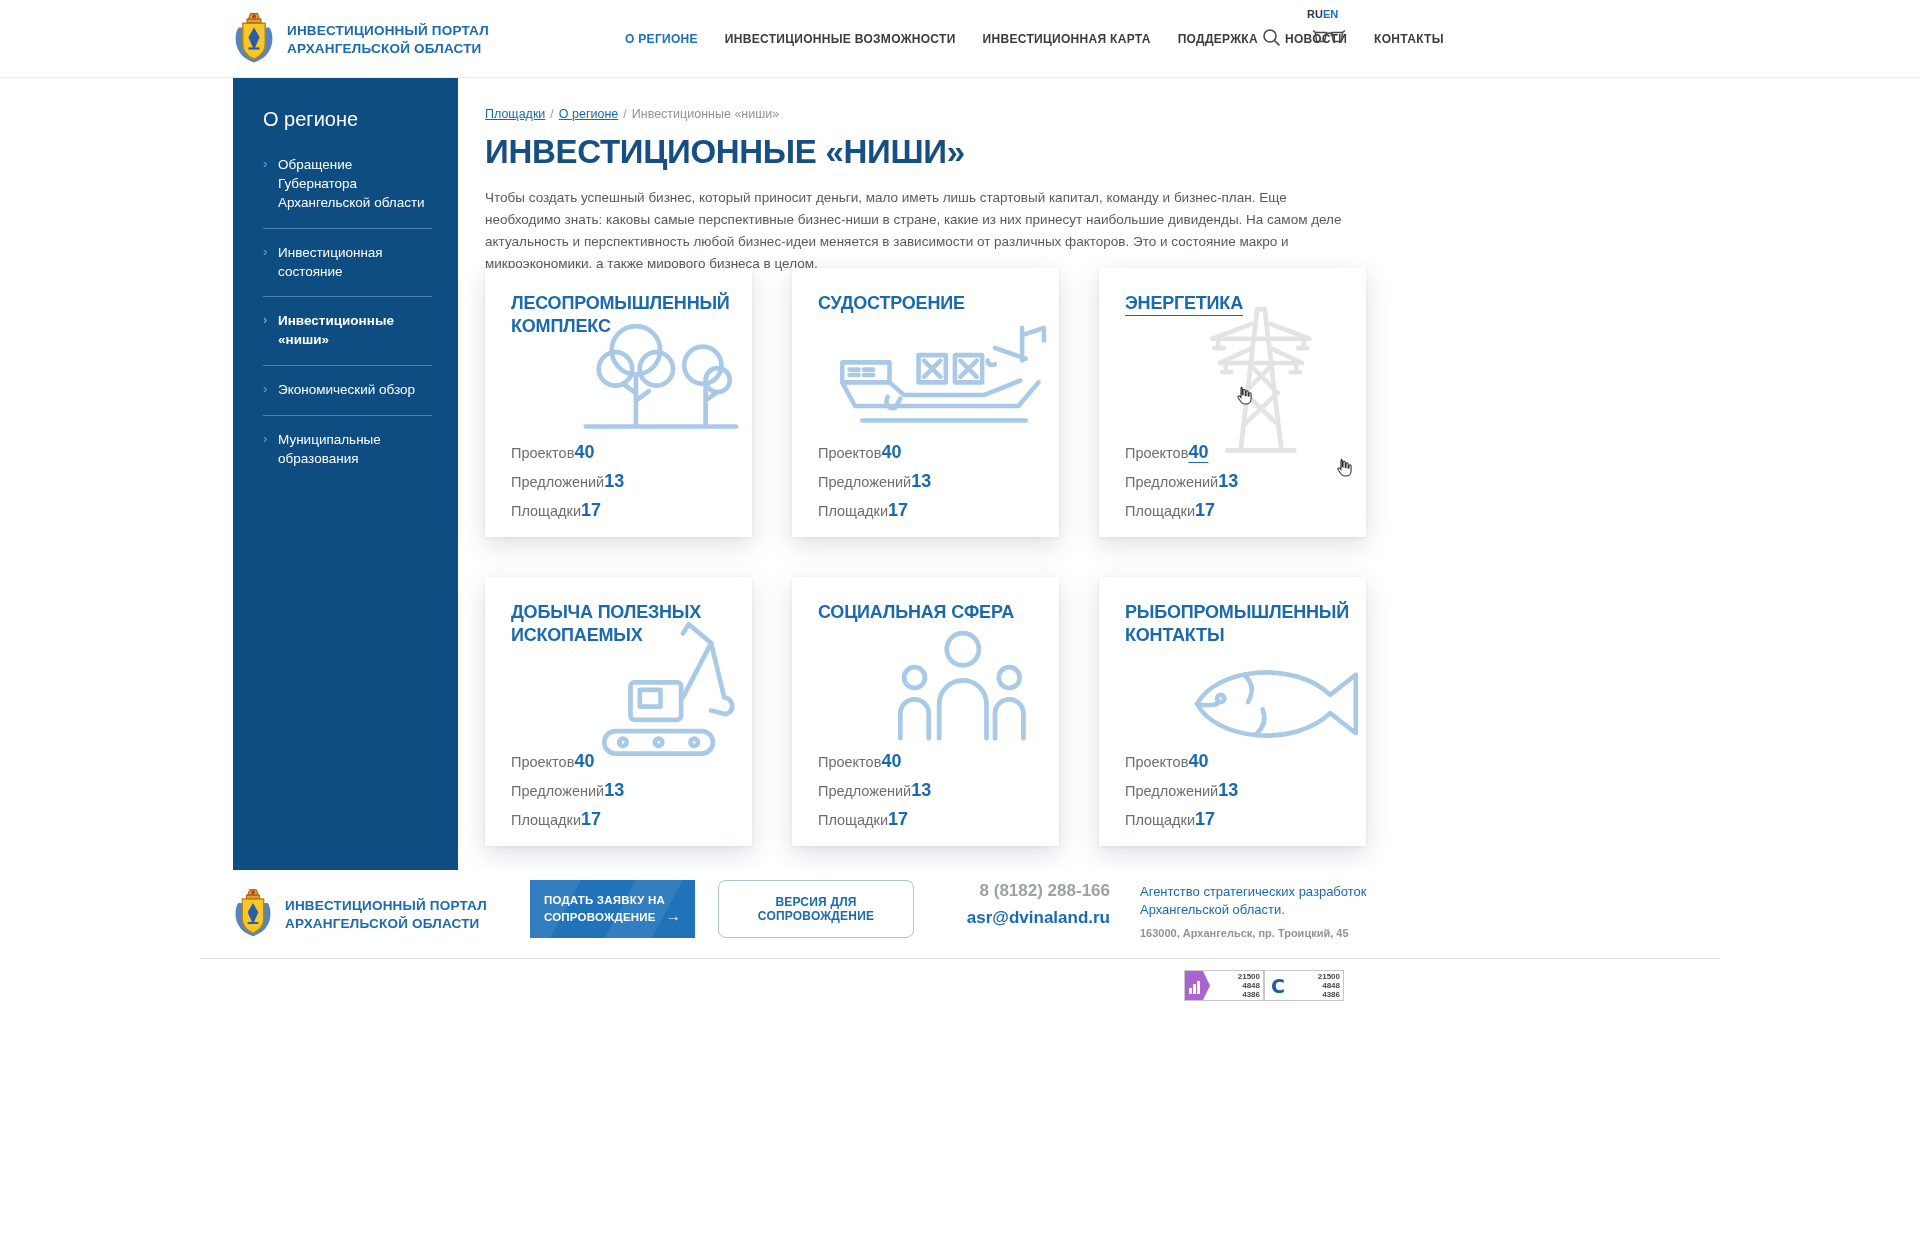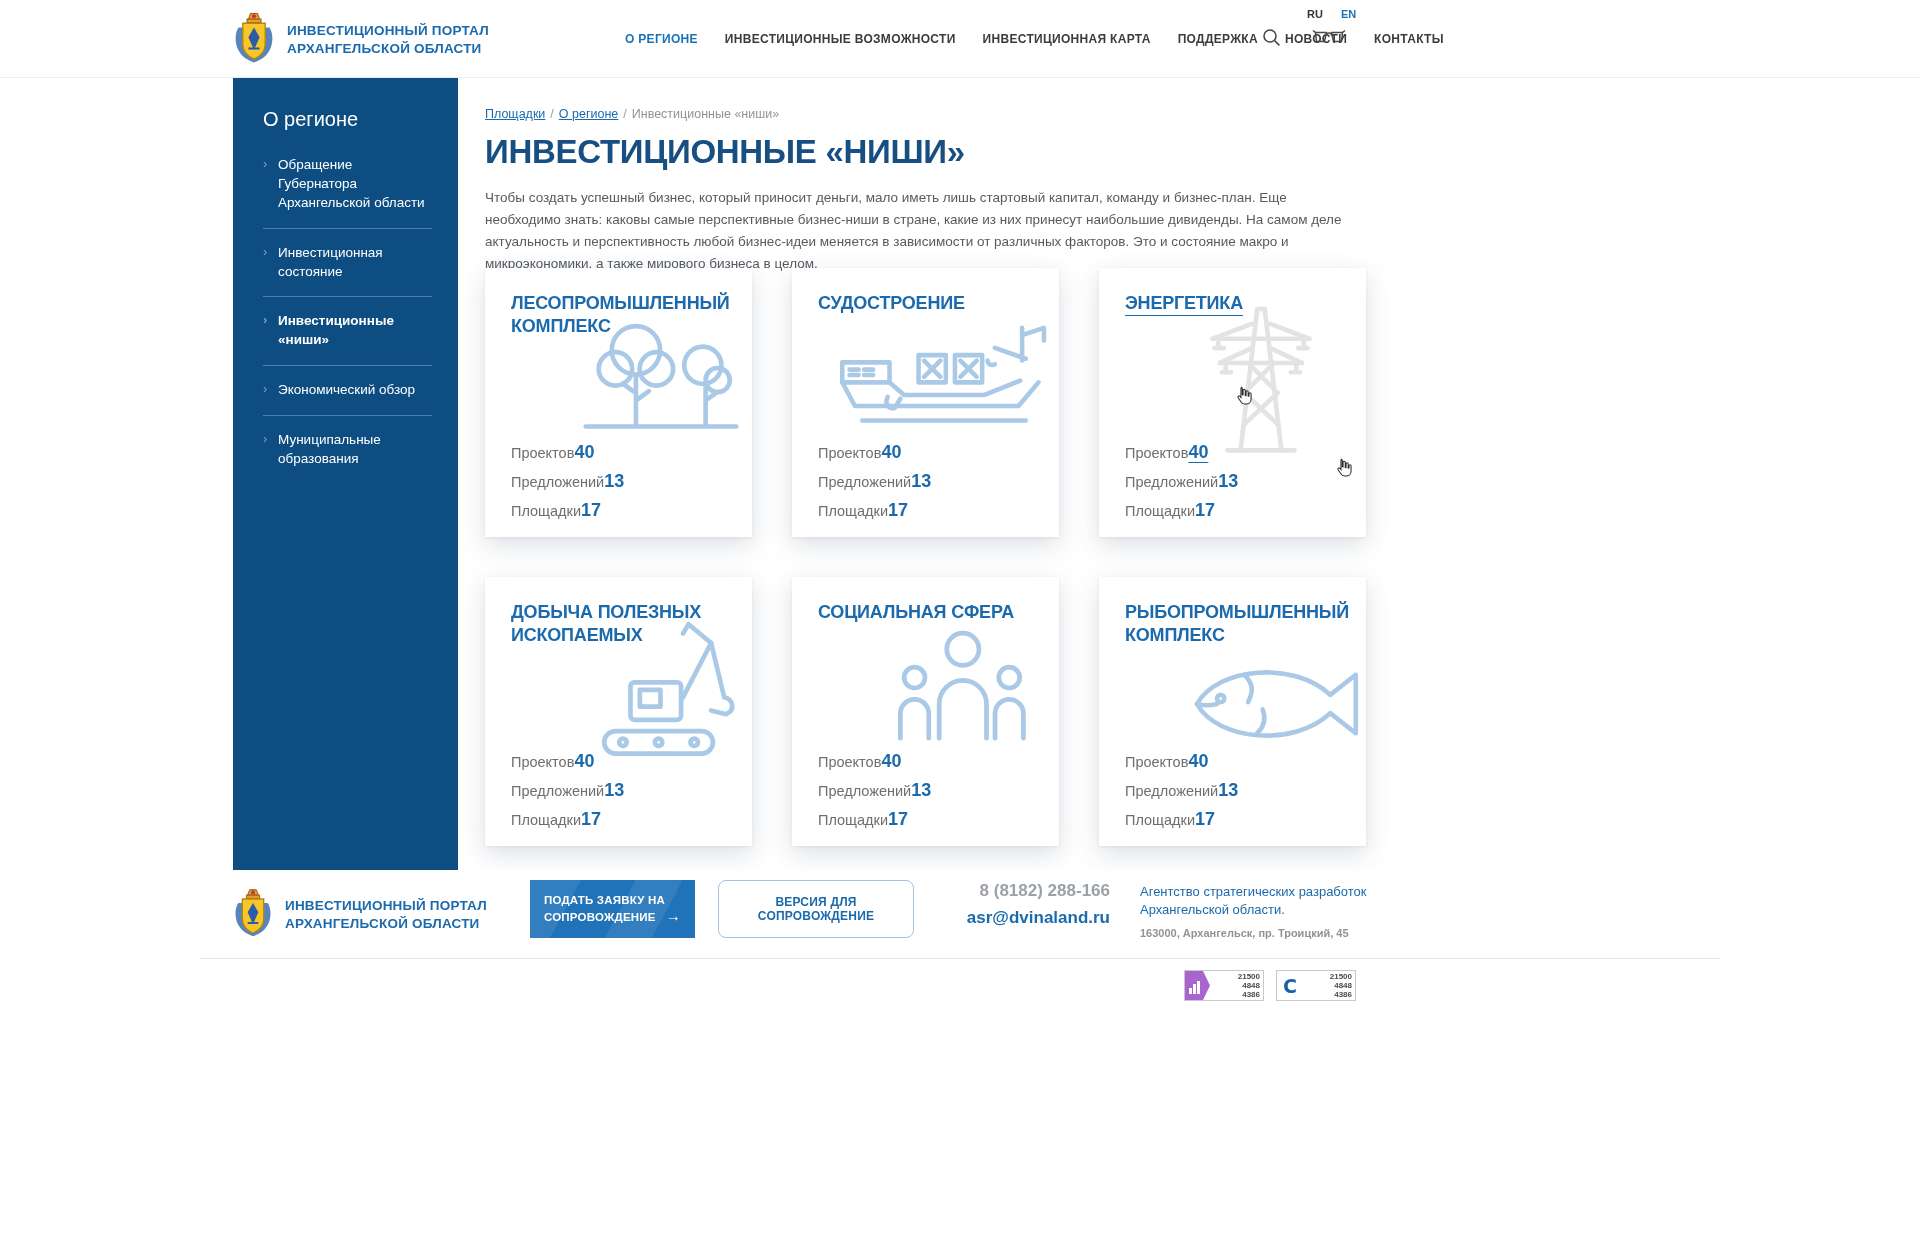--- a/index.html
+++ b/index.html
@@ -6,21 +6,21 @@
   html,body { width:1920px; height:1241px; background:#fff; font-family:"Liberation Sans", sans-serif; position:relative; overflow:hidden; }
 
   
   .header { position:absolute; left:0; top:0; width:1920px; height:78px; background:#fff; border-bottom:1px solid #ececec; z-index:5; }
   .logo { position:absolute; left:233px; top:12px; display:flex; align-items:center; gap:12px; cursor:pointer; }
   .logo-text { font-weight:700; color:#1a6aad; font-size:13.5px; line-height:1.35; letter-spacing:.2px; }
   .main-nav { position:absolute; left:625px; top:0; height:78px; display:flex; align-items:center; gap:27px; }
   .nav-item { font-size:12px; font-weight:700; color:#3c3c3c; letter-spacing:.3px; cursor:pointer; white-space:nowrap; }
   .nav-item.active { color:#1a72b8; }
   .hdr-icons { position:absolute; left:1262px; top:0; height:78px; display:flex; align-items:center; gap:30px; }
-  .lang { position:absolute; left:1307px; top:8px; font-size:11px; font-weight:700; display:flex; gap:18px; }
+  .lang { position:absolute; left:1307px; top:8px; font-size:11px; font-weight:700; display:flex; gap:0; }
   .lang-ru { color:#2f3640; cursor:pointer; }
   .lang-en { color:#1a72b8; cursor:pointer; }
 
   
   .sidebar { position:absolute; left:233px; top:78px; width:225px; height:792px; background:#0e4d81; padding:30px 26px 0 30px; }
   .sb-title { color:#fff; font-size:20px; font-weight:400; margin-bottom:10px; }
   .sb-item { position:relative; padding:15px 0 15px 15px; color:#fff; font-size:13.5px; line-height:1.4; cursor:pointer; }
   .sb-item + .sb-item { border-top:1px solid rgba(255,255,255,.28); }
   .sb-item .chev { position:absolute; left:0; top:14px; color:#7aa3c8; font-size:13px; }
   .sb-item.active { font-weight:700; }
@@ -57,21 +57,21 @@
   .btn-apply .arrow { position:absolute; right:14px; bottom:11px; font-size:15px; font-weight:400; }
   .btn-vision { position:absolute; left:718px; top:10px; width:196px; height:58px; background:#fff; border:1px solid #a9c2dc; border-radius:8px;
     color:#1a6aad; font-size:12px; font-weight:700; cursor:pointer; letter-spacing:.2px; }
   .f-contacts { position:absolute; left:935px; top:11px; width:175px; text-align:right; }
   .f-phone { font-size:17px; font-weight:700; color:#9ba1a7; }
   .f-email { font-size:17px; font-weight:700; color:#1a6aad; margin-top:7px; cursor:pointer; }
   .f-agency { position:absolute; left:1140px; top:13px; width:230px; }
   .f-agency-name { color:#1a6aad; font-size:13px; line-height:1.35; }
   .f-address { color:#8f9398; font-size:11px; font-weight:700; margin-top:9px; }
   .f-divider { position:absolute; left:200px; right:200px; top:88px; border-top:1px solid #e4e4e4; }
-  .counters { position:absolute; left:1184px; top:100px; display:flex; gap:12px; }
+  .counters { position:absolute; left:1184px; top:100px; display:flex; gap:0; }
   .counter { width:80px; height:31px; border:1px solid #c9c9c9; background:#fff; display:flex; align-items:stretch; cursor:pointer; }
   .counter-nums { flex:1; text-align:right; padding:2px 3px 0 0; font-size:8px; line-height:1.12; color:#4a4a4a; font-weight:700; }
   .ct-purple { width:25px; background:#a964cf; clip-path:polygon(0 0,72% 0,100% 50%,72% 100%,0 100%); display:flex; align-items:flex-end; justify-content:flex-start; gap:1.5px; padding:0 0 6px 4px; }
   .ct-purple i { display:block; width:2.5px; background:#fff; }
   .ct-c { width:26px; display:flex; align-items:center; justify-content:center; font-size:19px; font-weight:900; color:#1b5ea8; font-family:"DejaVu Sans", sans-serif; }
 </style>
 </head>
 <body>
 
 <div class="header">
@@ -301,21 +301,21 @@
           <span class="stat-value">13</span>
         </div>
       <div class="stat-row">
           <span class="stat-label">Площадки</span>
           <span class="stat-value">17</span>
         </div>
     </div>
   </div>
 
   <div class="card">
-    <div class="card-title">РЫБОПРОМЫШЛЕННЫЙ КОМПЛЕКС</div>
+    <div class="card-title">РЫБОПРОМЫШЛЕННЫЙ КОНТАКТЫ</div>
     <div class="card-icon" style="right:2px; top:66px;">
       <svg class="lineicon" width="178" height="122" viewBox="0 0 195 132">
         <path d="M12 66 C34 26 118 18 158 56 L186 34 V98 L158 76 C118 114 34 106 12 66 Z"></path>
         <circle cx="38" cy="60" r="4"></circle>
         <path d="M12 66 c8 2 14 2 22 0"></path>
         <path d="M64 34 c10 10 10 18 4 30"></path>
         <path d="M78 98 c8 -8 10 -16 6 -26"></path>
       </svg>
     </div>
     <div class="stats">

